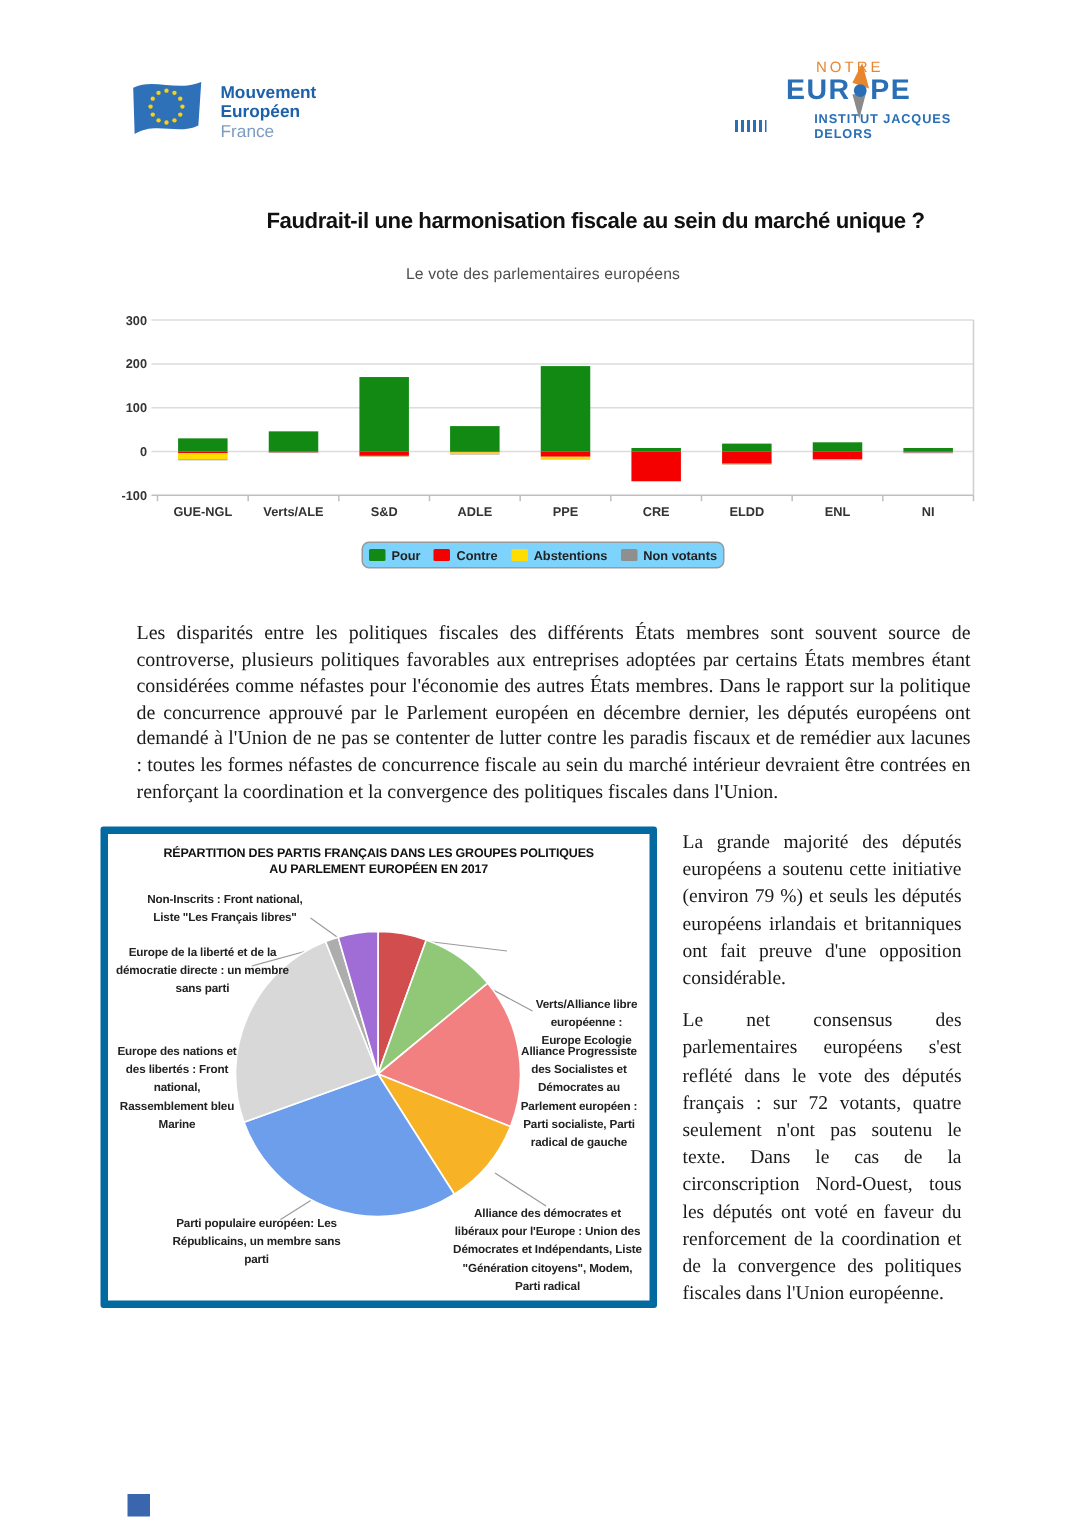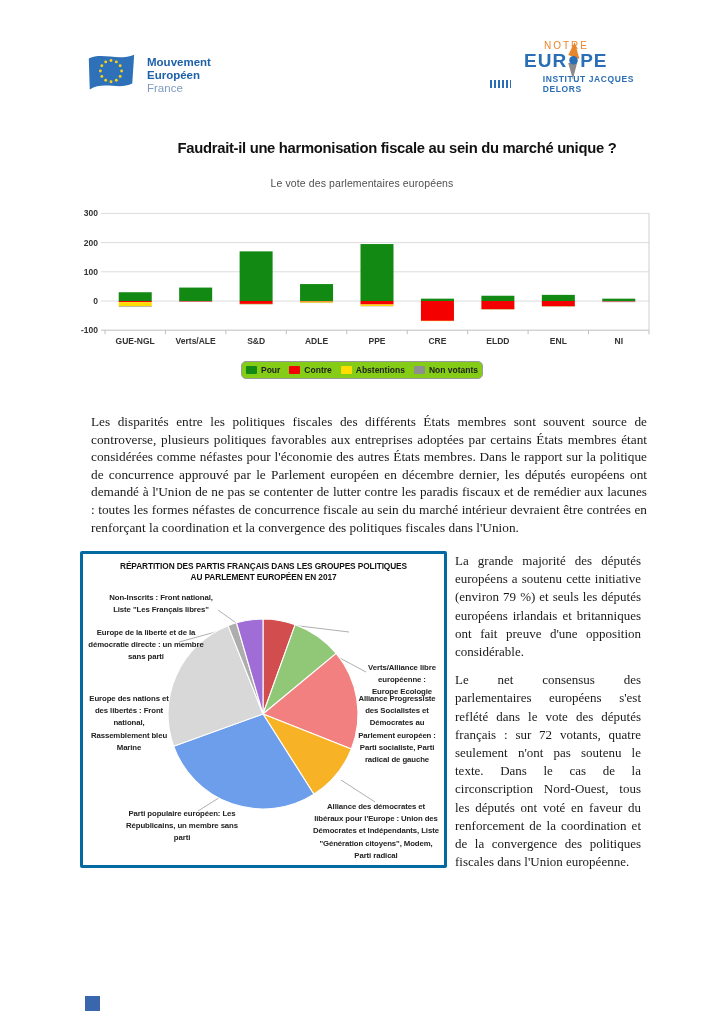--- a/index.html
+++ b/index.html
@@ -29,32 +29,32 @@
   .doc-subtitle{position:absolute;left:0;top:177px;width:100%;text-align:center;
              font-size:10.5px;font-weight:400;color:#4f4f4f;letter-spacing:0.1px;}
 
   
   .barchart{position:absolute;left:75px;top:203px;width:580px;height:150px;}
   .barchart text{font-family:"Liberation Sans",sans-serif;font-weight:700;fill:#333;font-size:8.5px;}
 
   
   .legend{position:absolute;left:362px;top:361px;transform:translateX(-50%);
           display:inline-flex;align-items:center;gap:9px;border:1px solid #9a9a9a;border-radius:5px;
-          padding:3px 4px;background:#84cc16;}
+          padding:3px 4px;background:#7dd3fc;}
   .legend-item{display:flex;align-items:center;gap:4px;font-size:8.5px;font-weight:700;color:#222;}
   .swatch{width:11px;height:8px;border-radius:1px;display:inline-block;}
 
   
   .paragraph{position:absolute;left:91px;top:413px;width:556px;
              font-family:"Liberation Serif",serif;font-size:13.3px;line-height:17.6px;
              color:#1a1a1a;text-align:justify;}
 
   
-  .pie-box{position:absolute;left:80px;top:551px;width:361px;height:311px;
-           border:3px solid #0369a1;border-radius:2px;background:#fff;}
+  .pie-box{position:absolute;left:67px;top:551px;width:361px;height:311px;
+           border:5px solid #0369a1;border-radius:2px;background:#fff;}
   .pie-title{position:absolute;left:0;top:7px;width:100%;text-align:center;
              font-size:8.3px;font-weight:700;line-height:11px;color:#111;letter-spacing:-0.1px;}
   .pie-svg{position:absolute;left:0;top:0;width:361px;height:311px;}
   .pie-lbl{position:absolute;font-size:7.8px;font-weight:700;line-height:12.2px;
            color:#222;text-align:center;letter-spacing:-0.1px;}
   .pl-ni{left:22px;top:38px;width:112px;}
   .pl-eldd{left:4px;top:73px;width:118px;}
   .pl-enl{left:2px;top:139px;width:88px;}
   .pl-ppe{left:38px;top:254px;width:122px;}
   .pl-gue{left:266px;top:28px;width:92px;}

